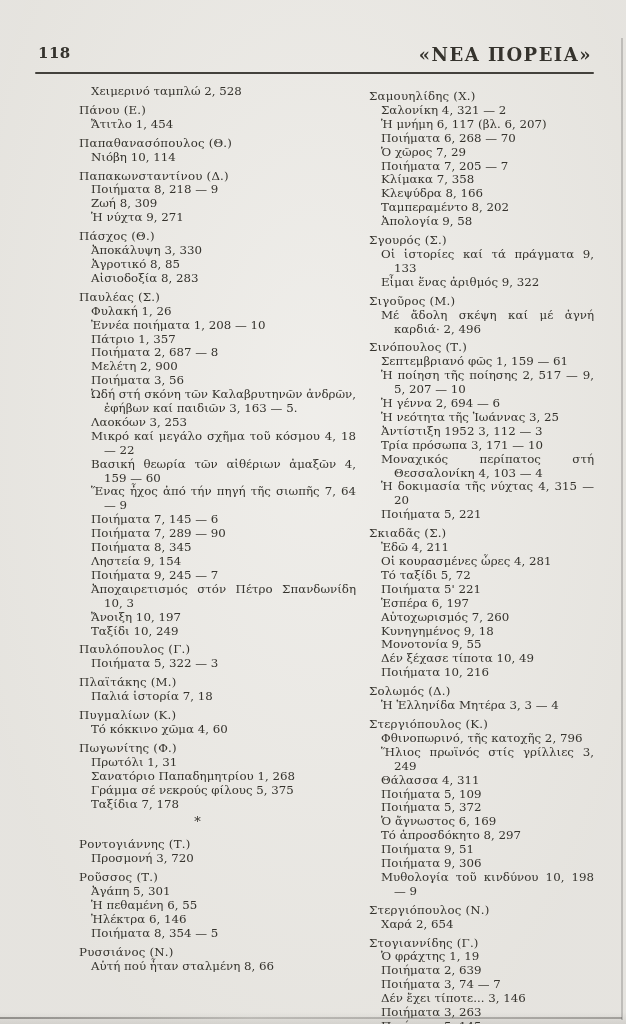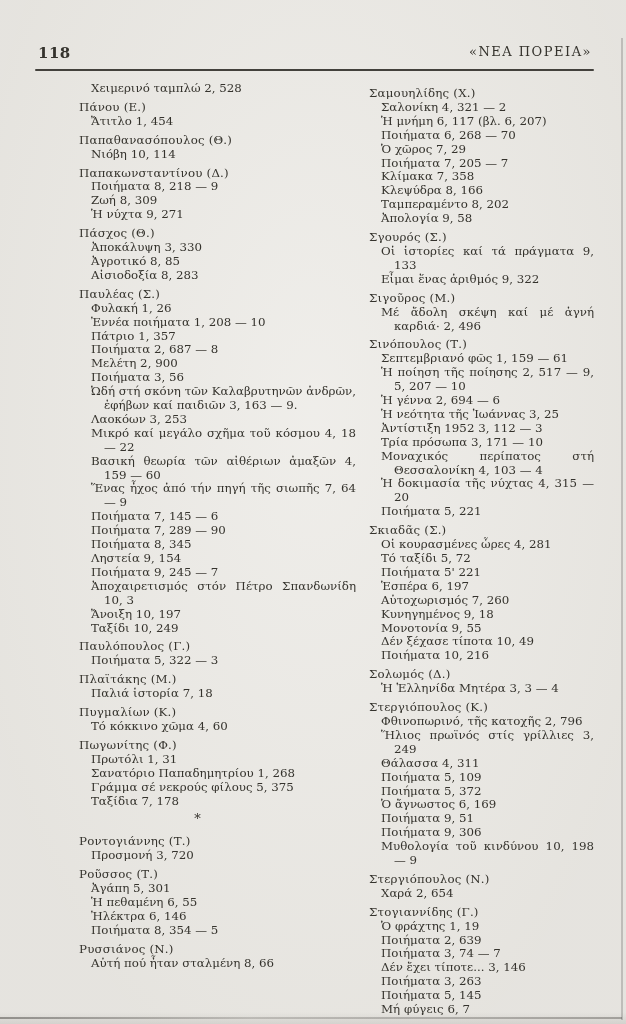--- a/index.html
+++ b/index.html
@@ -29,22 +29,22 @@
     justify-content: space-between;
     align-items: flex-start;
     padding: 0 2px 0 3px;
   }
   .page-number {
     font-size: 15px;
     font-weight: bold;
     letter-spacing: 0.5px;
   }
   .journal-title {
-    font-size: 13px;
-    font-weight: normal;
+    font-size: 18px;
+    font-weight: bold;
     letter-spacing: 1.5px;
   }
   .header-rule {
     margin-top: 7px;
     height: 2px;
     background: #43413c;
     border-radius: 1px;
   }
   .columns {
     display: flex;
@@ -118,21 +118,21 @@
         <div class="line work">Ἀποκάλυψη 3, 330</div>
         <div class="line work">Ἀγροτικό 8, 85</div>
         <div class="line work">Αἰσιοδοξία 8, 283</div>
         <div class="line author">Παυλέας (Σ.)</div>
         <div class="line work">Φυλακή 1, 26</div>
         <div class="line work">Ἐννέα ποιήματα 1, 208 — 10</div>
         <div class="line work">Πάτριο 1, 357</div>
         <div class="line work">Ποιήματα 2, 687 — 8</div>
         <div class="line work">Μελέτη 2, 900</div>
         <div class="line work">Ποιήματα 3, 56</div>
-        <div class="line work">Ὠδή στή σκόνη τῶν Καλαβρυτηνῶν ἀνδρῶν, ἐφήβων καί παιδιῶν 3, 163 — 9.</div>
+        <div class="line work">Ὠδή στή σκόνη τῶν Καλαβρυτηνῶν ἀνδρῶν, ἐφήβων καί παιδιῶν 3, 163 — 5.</div>
         <div class="line work">Λαοκόων 3, 253</div>
         <div class="line work">Μικρό καί μεγάλο σχῆμα τοῦ κόσμου 4, 18 — 22</div>
         <div class="line work">Βασική θεωρία τῶν αἰθέριων ἁμαξῶν 4, 159 — 60</div>
         <div class="line work">Ἕνας ἦχος ἀπό τήν πηγή τῆς σιωπῆς 7, 64 — 9</div>
         <div class="line work">Ποιήματα 7, 145 — 6</div>
         <div class="line work">Ποιήματα 7, 289 — 90</div>
         <div class="line work">Ποιήματα 8, 345</div>
         <div class="line work">Ληστεία 9, 154</div>
         <div class="line work">Ποιήματα 9, 245 — 7</div>
         <div class="line work">Ἀποχαιρετισμός στόν Πέτρο Σπανδωνίδη 10, 3</div>
@@ -180,38 +180,40 @@
         <div class="line work">Σεπτεμβριανό φῶς 1, 159 — 61</div>
         <div class="line work">Ἡ ποίηση τῆς ποίησης 2, 517 — 9, 5, 207 — 10</div>
         <div class="line work">Ἡ γέννα 2, 694 — 6</div>
         <div class="line work">Ἡ νεότητα τῆς Ἰωάννας 3, 25</div>
         <div class="line work">Ἀντίστιξη 1952 3, 112 — 3</div>
         <div class="line work">Τρία πρόσωπα 3, 171 — 10</div>
         <div class="line work">Μοναχικός περίπατος στή Θεσσαλονίκη 4, 103 — 4</div>
         <div class="line work">Ἡ δοκιμασία τῆς νύχτας 4, 315 — 20</div>
         <div class="line work">Ποιήματα 5, 221</div>
         <div class="line author">Σκιαδᾶς (Σ.)</div>
+        <div class="line work">Ἐδῶ 4, 211</div>
         <div class="line work">Οἱ κουρασμένες ὧρες 4, 281</div>
         <div class="line work">Τό ταξίδι 5, 72</div>
         <div class="line work">Ποιήματα 5' 221</div>
         <div class="line work">Ἑσπέρα 6, 197</div>
         <div class="line work">Αὐτοχωρισμός 7, 260</div>
         <div class="line work">Κυνηγημένος 9, 18</div>
         <div class="line work">Μονοτονία 9, 55</div>
         <div class="line work">Δέν ξέχασε τίποτα 10, 49</div>
         <div class="line work">Ποιήματα 10, 216</div>
         <div class="line author">Σολωμός (Δ.)</div>
         <div class="line work">Ἡ Ἑλληνίδα Μητέρα 3, 3 — 4</div>
         <div class="line author">Στεργιόπουλος (Κ.)</div>
         <div class="line work">Φθινοπωρινό, τῆς κατοχῆς 2, 796</div>
         <div class="line work">Ἥλιος πρωϊνός στίς γρίλλιες 3, 249</div>
         <div class="line work">Θάλασσα 4, 311</div>
         <div class="line work">Ποιήματα 5, 109</div>
         <div class="line work">Ποιήματα 5, 372</div>
         <div class="line work">Ὁ ἄγνωστος 6, 169</div>
+        <div class="line work">Τό ἀπροσδόκητο 8, 297</div>
         <div class="line work">Ποιήματα 9, 51</div>
         <div class="line work">Ποιήματα 9, 306</div>
         <div class="line work">Μυθολογία τοῦ κινδύνου 10, 198 — 9</div>
         <div class="line author">Στεργιόπουλος (Ν.)</div>
         <div class="line work">Χαρά 2, 654</div>
         <div class="line author">Στογιαννίδης (Γ.)</div>
         <div class="line work">Ὁ φράχτης 1, 19</div>
         <div class="line work">Ποιήματα 2, 639</div>
         <div class="line work">Ποιήματα 3, 74 — 7</div>
         <div class="line work">Δέν ἔχει τίποτε... 3, 146</div>

